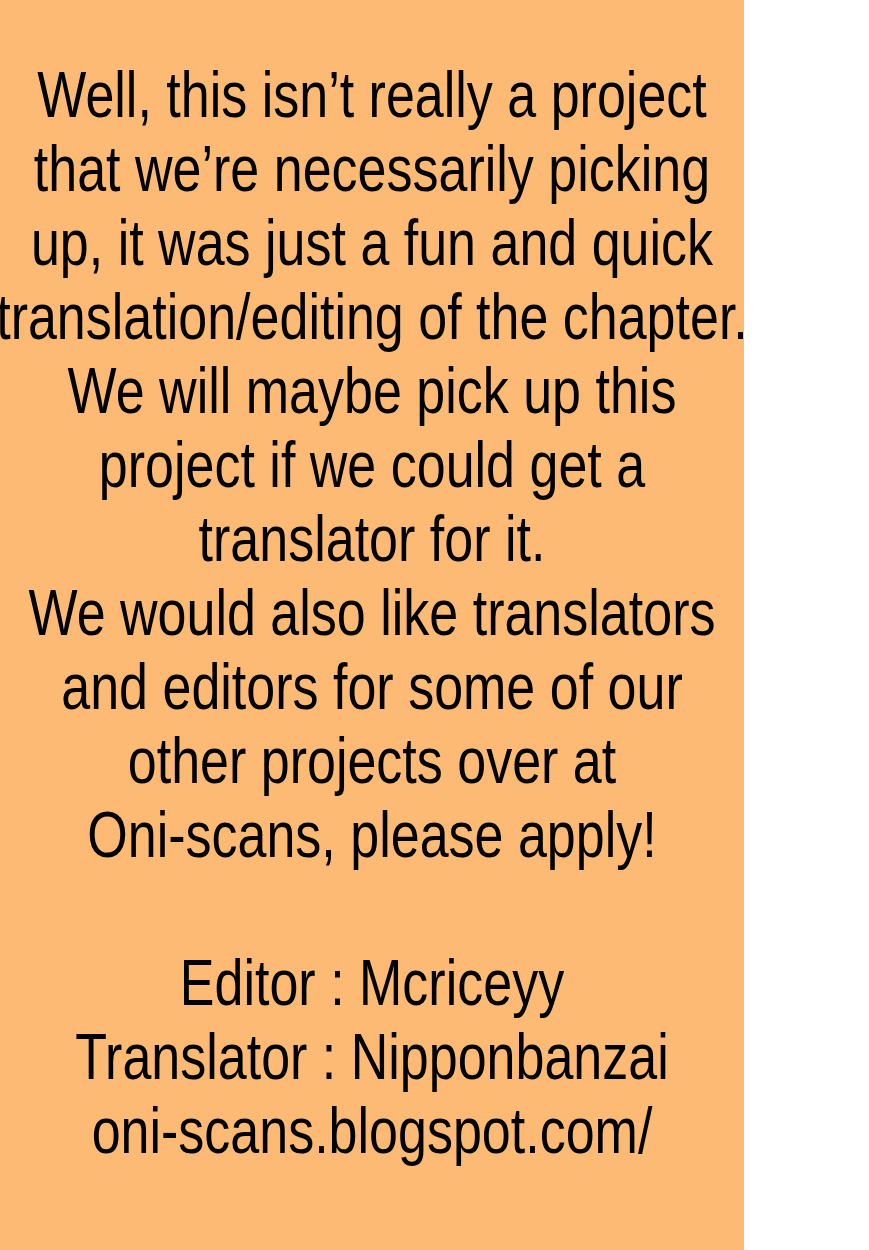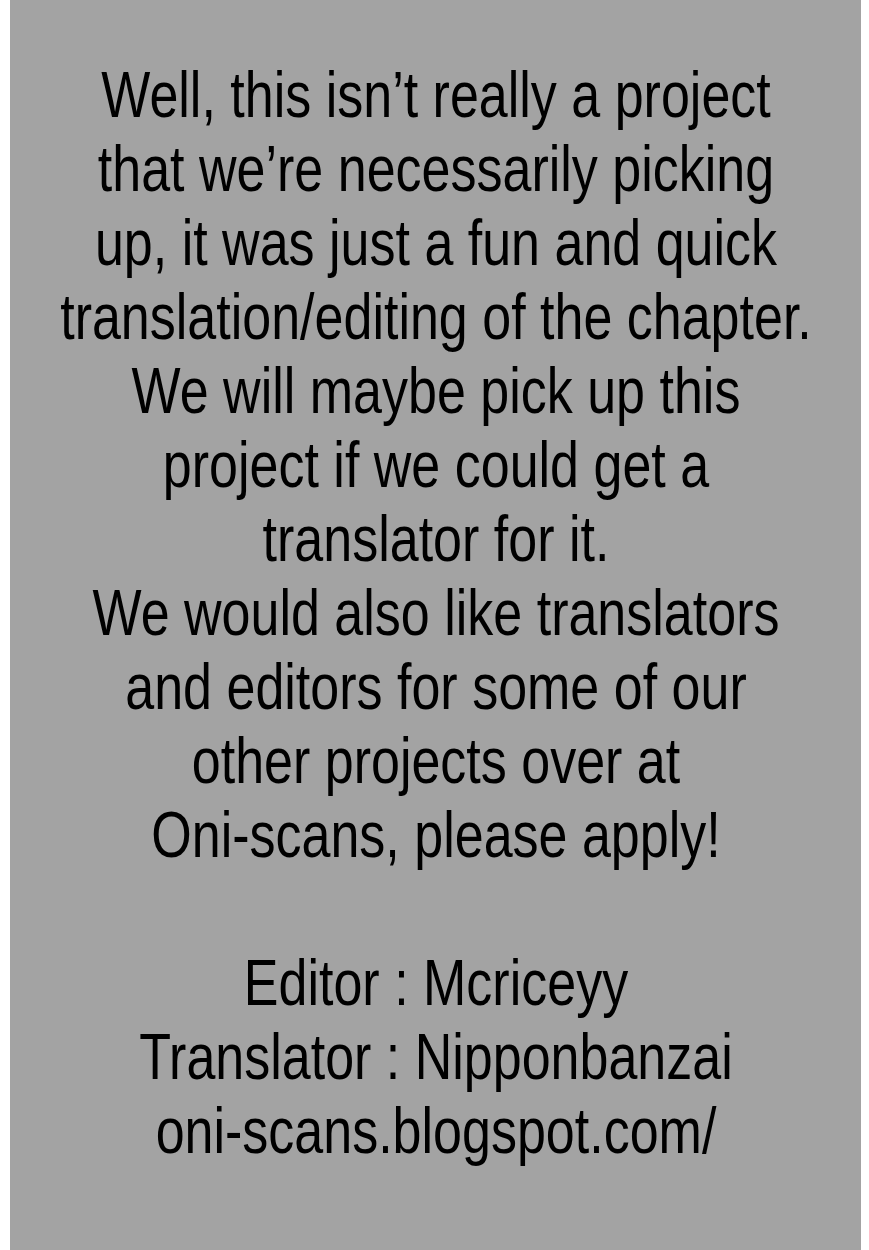--- a/index.html
+++ b/index.html
@@ -2,26 +2,25 @@
 <html><head>
 <meta charset="utf-8">
 <style>
   html, body {
     margin: 0;
     padding: 0;
     background: #ffffff;
   }
   .page {
     position: relative;
-    width: 851px;
+    width: 744px;
     height: 1250px;
-    background: #a3a3a3;
+    background: #fdba74;
     overflow: hidden;
     font-family: "Liberation Sans", sans-serif;
-    margin-left: 10px;
   }
   
   .text-block {
     position: absolute;
     top: 58px;
     left: 50%;
     width: 1600px;
     margin-left: -800px;
     transform: scaleX(0.8);
     transform-origin: 50% 0;

